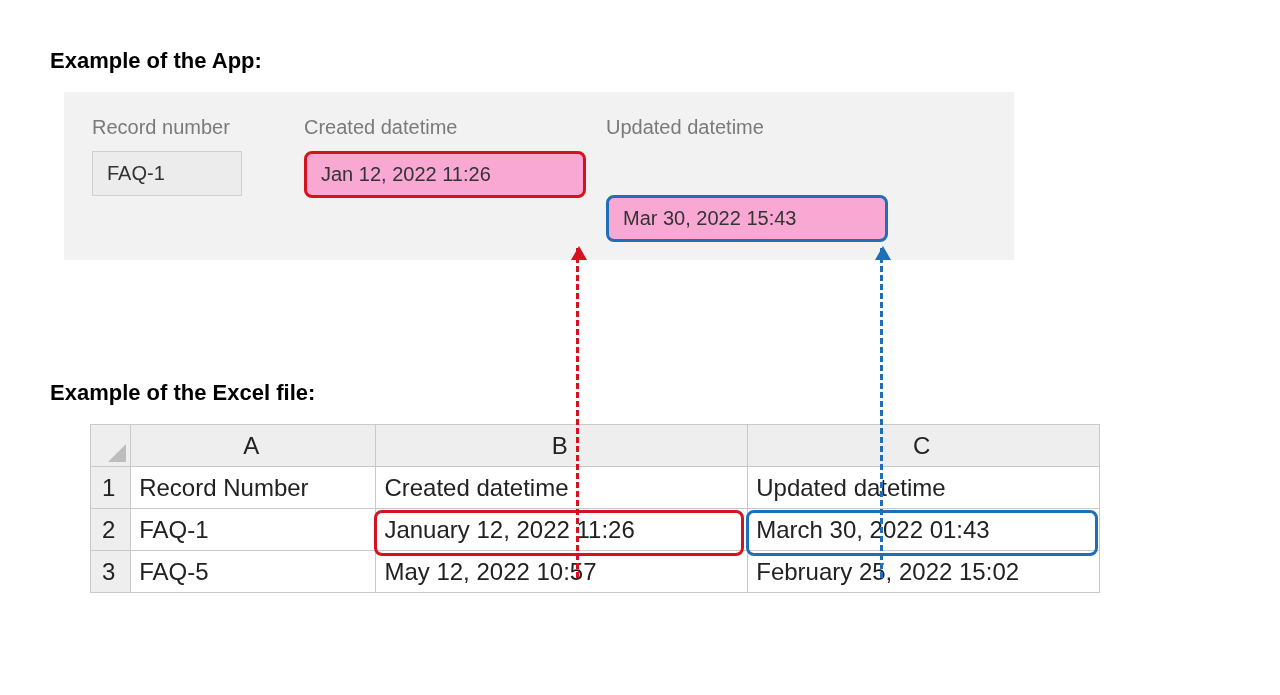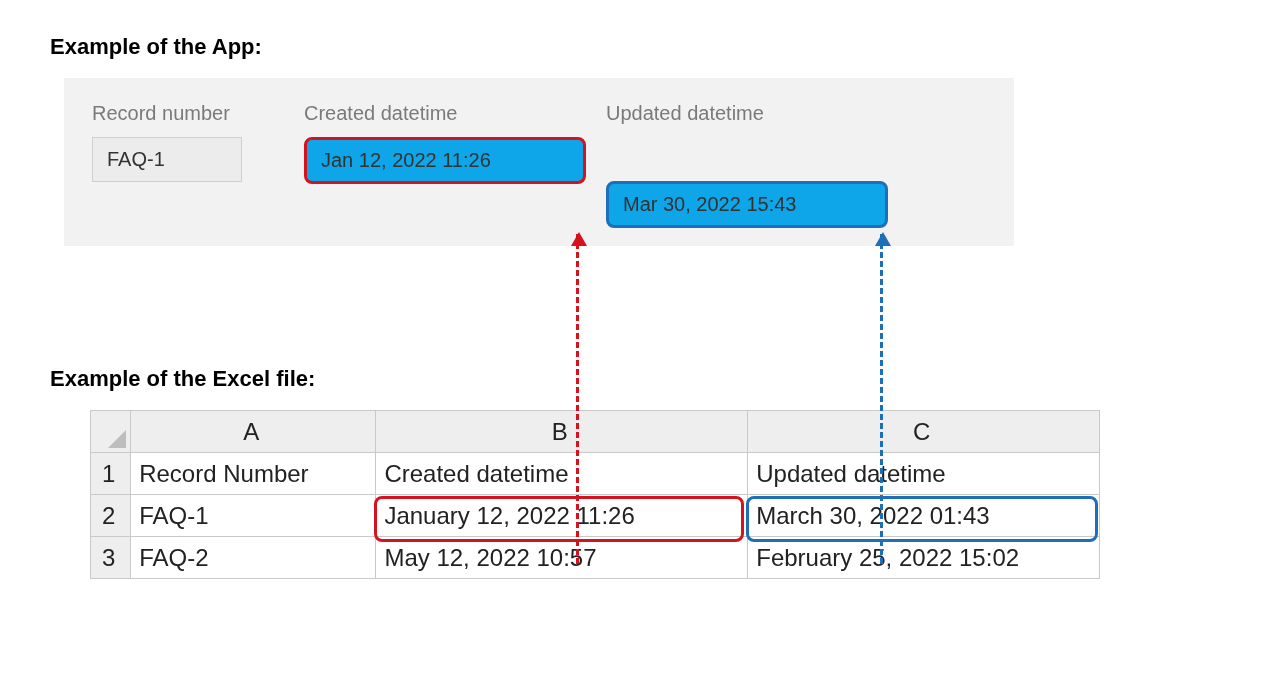--- a/index.html
+++ b/index.html
@@ -8,21 +8,21 @@
       padding: 20px 50px;
       font-family: Arial, Helvetica, sans-serif;
       background: #fff;
       width: 1280px;
     }
     .heading {
       font-weight: bold;
       font-size: 22px;
       color: #000;
       margin-bottom: 18px;
-      margin-top: 14px;
+      margin-top: 28px;
     }
     .heading.second { margin-top: 120px; }
 
     
     .app-panel {
       background: #f2f2f2;
       padding: 24px 28px 18px 28px;
       width: 950px;
       margin-left: 14px;
       position: relative;
@@ -45,21 +45,21 @@
       color: #333;
       width: 150px;
     }
     .hl-box {
       border-width: 3px;
       border-style: solid;
       border-radius: 8px;
       padding: 9px 14px;
       font-size: 20px;
       color: #333;
-      background: #0ea5e9;
+      background: #f9a8d4;
       width: 282px;
     }
     .hl-red { border-color: #d6121f; }
     .hl-blue { border-color: #1e6fb8; margin-top: 44px; }
 
     
     .excel-wrap {
       margin-left: 40px;
       width: 1010px;
       position: relative;
@@ -193,21 +193,21 @@
         <td><span class="cell-inner">Updated datetime</span></td>
       </tr>
       <tr>
         <td class="rownum">2</td>
         <td><span class="cell-inner">FAQ-1</span></td>
         <td class="t-right"><span class="cell-inner">January 12, 2022 11:26</span></td>
         <td class="t-right"><span class="cell-inner">March 30, 2022 01:43</span></td>
       </tr>
       <tr>
         <td class="rownum">3</td>
-        <td><span class="cell-inner">FAQ-2</span></td>
+        <td><span class="cell-inner">FAQ-5</span></td>
         <td class="t-right"><span class="cell-inner">May 12, 2022 10:57</span></td>
         <td class="t-right"><span class="cell-inner">February 25, 2022 15:02</span></td>
       </tr>
     </tbody>
       </table>
 
     <div class="cell-hl" style="border-color:#d6121f; left:284px; top:86px; width:370px; height:46px;"></div>
     <div class="cell-hl" style="border-color:#1e6fb8; left:656px; top:86px; width:352px; height:46px;"></div>
   </div>
 

